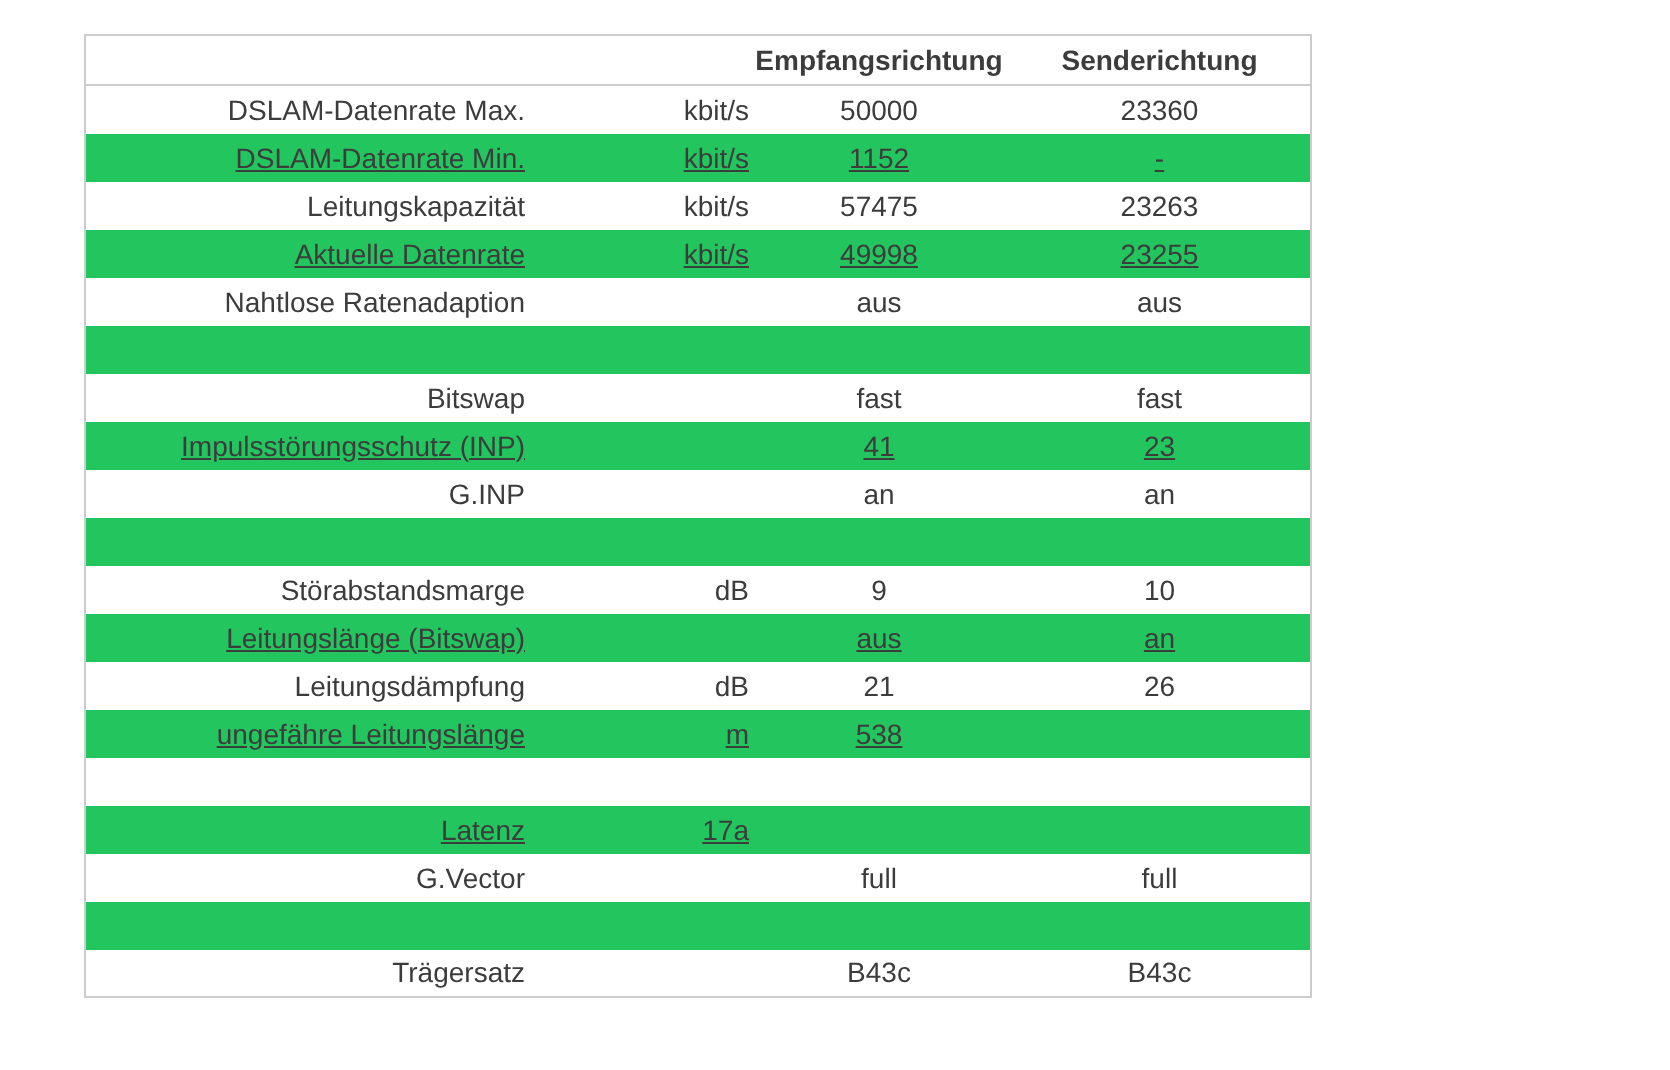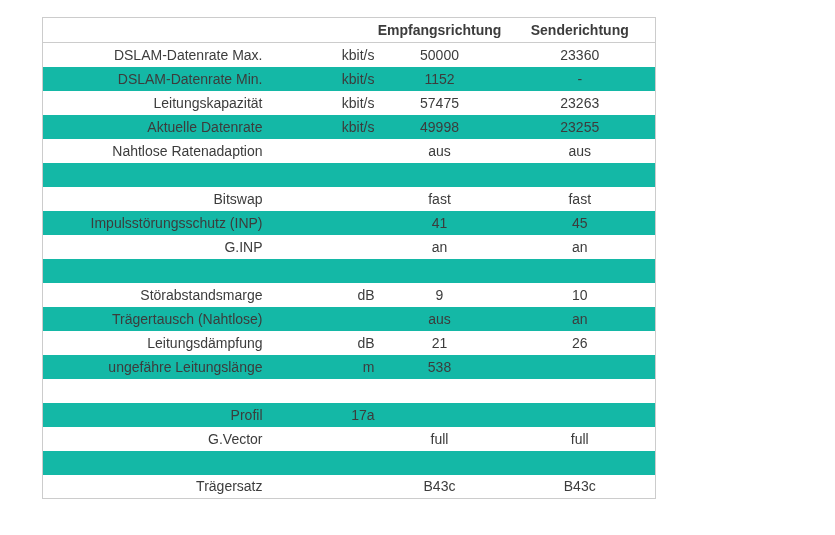--- a/index.html
+++ b/index.html
@@ -33,21 +33,21 @@
     padding: 0;
     vertical-align: middle;
     white-space: nowrap;
     overflow: hidden;
   }
   table.stats thead th { height: 25px; border-bottom: 1px solid #cccccc; font-weight: bold; }
   td.label { text-align: right; padding-left: 6px; }
   td.unit  { text-align: right; padding-left: 6px; }
   th.rx, td.rx { text-align: center; }
   th.tx, td.tx { text-align: center; padding-right: 7px; }
-  tbody tr.alt { background: #14b8a6; }
+  tbody tr.alt { background: #22c55e; text-decoration: underline; }
 </style>
 </head>
 <body>
 
 <div class="stats-table-wrap">
   <table class="stats">
     <colgroup>
       <col class="c-label">
         <col class="c-unit">
         <col class="c-rx">
@@ -101,42 +101,42 @@
         <tr>
     <td class="label">Bitswap</td>
     <td class="unit"></td>
     <td class="rx">fast</td>
     <td class="tx">fast</td>
   </tr>
         <tr class="alt">
     <td class="label">Impulsstörungsschutz (INP)</td>
     <td class="unit"></td>
     <td class="rx">41</td>
-    <td class="tx">45</td>
+    <td class="tx">23</td>
   </tr>
         <tr>
     <td class="label">G.INP</td>
     <td class="unit"></td>
     <td class="rx">an</td>
     <td class="tx">an</td>
   </tr>
         <tr class="alt">
     <td class="label"></td>
     <td class="unit"></td>
     <td class="rx"></td>
     <td class="tx"></td>
   </tr>
         <tr>
     <td class="label">Störabstandsmarge</td>
     <td class="unit">dB</td>
     <td class="rx">9</td>
     <td class="tx">10</td>
   </tr>
         <tr class="alt">
-    <td class="label">Trägertausch (Nahtlose)</td>
+    <td class="label">Leitungslänge (Bitswap)</td>
     <td class="unit"></td>
     <td class="rx">aus</td>
     <td class="tx">an</td>
   </tr>
         <tr>
     <td class="label">Leitungsdämpfung</td>
     <td class="unit">dB</td>
     <td class="rx">21</td>
     <td class="tx">26</td>
   </tr>
@@ -146,21 +146,21 @@
     <td class="rx">538</td>
     <td class="tx"></td>
   </tr>
         <tr>
     <td class="label"></td>
     <td class="unit"></td>
     <td class="rx"></td>
     <td class="tx"></td>
   </tr>
         <tr class="alt">
-    <td class="label">Profil</td>
+    <td class="label">Latenz</td>
     <td class="unit">17a</td>
     <td class="rx"></td>
     <td class="tx"></td>
   </tr>
         <tr>
     <td class="label">G.Vector</td>
     <td class="unit"></td>
     <td class="rx">full</td>
     <td class="tx">full</td>
   </tr>

